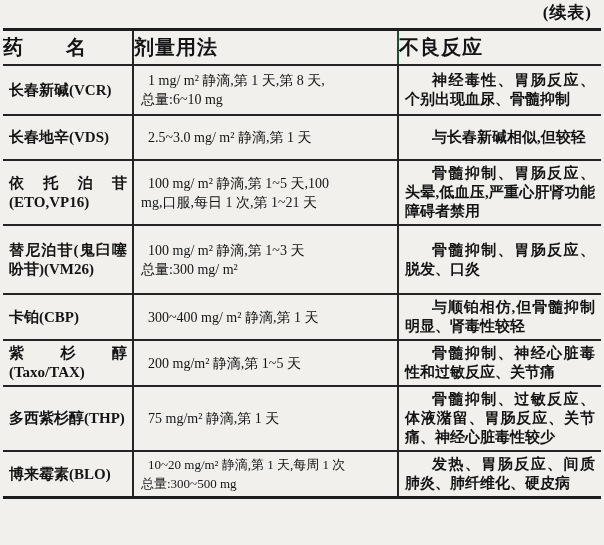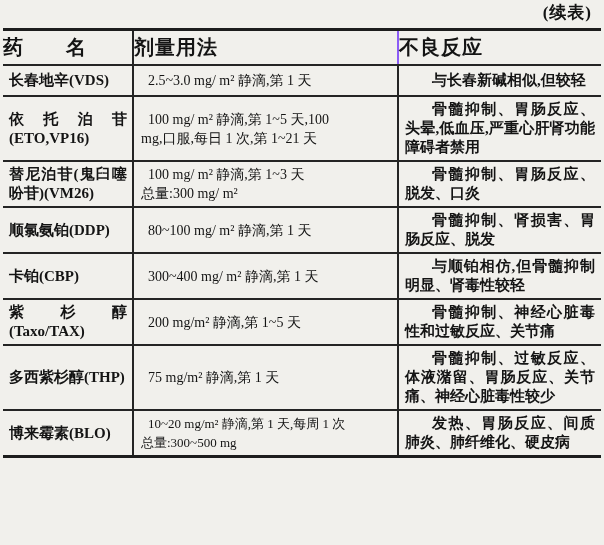--- a/index.html
+++ b/index.html
@@ -67,21 +67,21 @@
   }
   td.c2.tight { font-size: 13px; }
   td.c3 {
     border-left: 2px solid #242424;
     padding: 3px 6px;
     font-size: 15px;
     font-weight: 600;
     text-indent: 1.8em;
     text-align: justify;
   }
-  th.h2 { border-right: 2px solid #8b5cf6; }
+  th.h2 { border-right: 2px solid #14532d; }
   th.h1 { border-right: 2px solid #242424; }
 </style>
 </head>
 <body>
 
 <div class="page">
 
   <div class="cont-label">(续表)</div>
 
   <table class="drug-table">
@@ -91,41 +91,42 @@
       <col class="col-adr">
     </colgroup>
     <thead>
       <tr style="height:27px;">
         <th class="h1">药　　名</th>
         <th class="h2">剂量用法</th>
         <th>不良反应</th>
       </tr>
     </thead>
     <tbody>
-      <tr style="height:31px;">
+      <tr style="height:50px;">
+        <td class="c1">长春新碱(VCR)</td>
+        <td class="c2">1 mg/ m² 静滴,第 1 天,第 8 天,
+总量:6~10 mg</td>
+        <td class="c3">神经毒性、胃肠反应、个别出现血尿、骨髓抑制</td>
+      </tr>
+      <tr style="height:45px;">
         <td class="c1">长春地辛(VDS)</td>
         <td class="c2">2.5~3.0 mg/ m² 静滴,第 1 天</td>
         <td class="c3">与长春新碱相似,但较轻</td>
       </tr>
       <tr style="height:63px;">
         <td class="c1">依托泊苷(ETO,VP16)</td>
         <td class="c2">100 mg/ m² 静滴,第 1~5 天,100
 mg,口服,每日 1 次,第 1~21 天</td>
         <td class="c3">骨髓抑制、胃肠反应、头晕,低血压,严重心肝肾功能障碍者禁用</td>
       </tr>
-      <tr style="height:46px;">
+      <tr style="height:69px;">
         <td class="c1">替尼泊苷(鬼臼噻吩苷)(VM26)</td>
         <td class="c2">100 mg/ m² 静滴,第 1~3 天
 总量:300 mg/ m²</td>
         <td class="c3">骨髓抑制、胃肠反应、脱发、口炎</td>
-      </tr>
-      <tr style="height:40px;">
-        <td class="c1">顺氯氨铂(DDP)</td>
-        <td class="c2">80~100 mg/ m² 静滴,第 1 天</td>
-        <td class="c3">骨髓抑制、肾损害、胃肠反应、脱发</td>
       </tr>
       <tr style="height:45px;">
         <td class="c1">卡铂(CBP)</td>
         <td class="c2">300~400 mg/ m² 静滴,第 1 天</td>
         <td class="c3">与顺铂相仿,但骨髓抑制明显、肾毒性较轻</td>
       </tr>
       <tr style="height:45px;">
         <td class="c1">紫杉醇(Taxo/TAX)</td>
         <td class="c2">200 mg/m² 静滴,第 1~5 天</td>
         <td class="c3">骨髓抑制、神经心脏毒性和过敏反应、关节痛</td>

